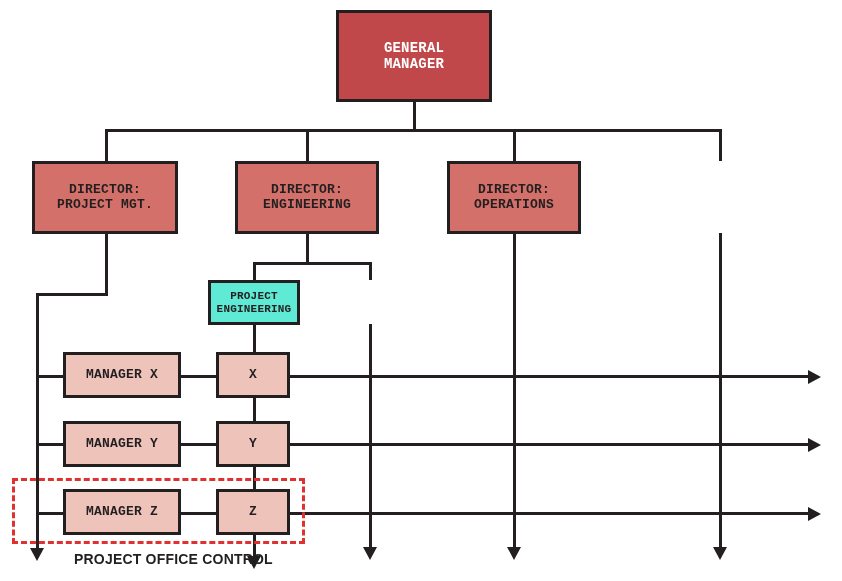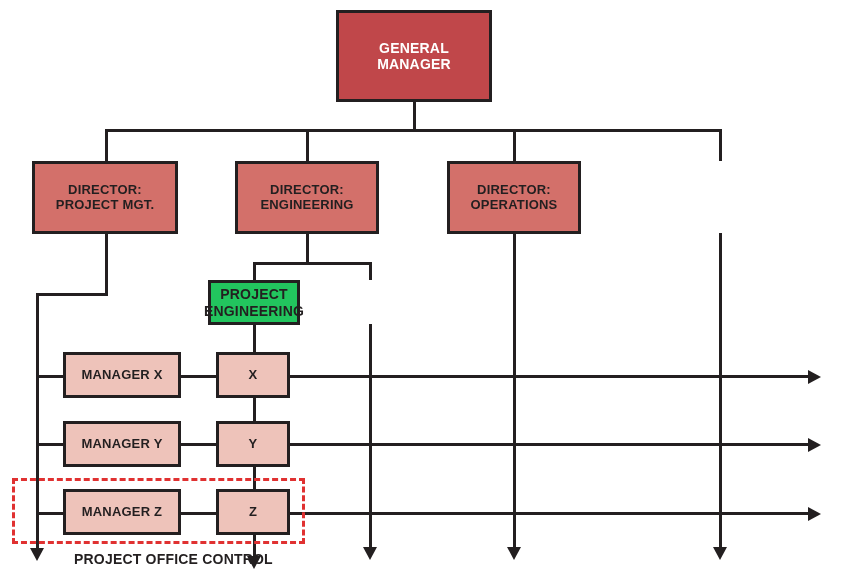--- a/index.html
+++ b/index.html
@@ -2,25 +2,25 @@
 <html><head>
 <meta charset="utf-8">
 <style>
   html,body{margin:0;padding:0;background:#ffffff;}
   body{font-family:"Liberation Sans",sans-serif;}
   #stage{position:relative;width:842px;height:581px;background:#ffffff;overflow:hidden;}
 
   .node{position:absolute;box-sizing:border-box;border:3px solid #231f20;
         display:flex;align-items:center;justify-content:center;text-align:center;
         font-weight:bold;line-height:1.15;letter-spacing:.2px;}
-  .node span{display:block;white-space:pre-line;}
+  .node span{display:block;white-space:pre-line;font-family:Liberation Mono, monospace;}
 
   .lvl-gm{background:#c0474a;color:#ffffff;font-size:14px;}
   .lvl-dir{background:#d3706a;color:#231f20;font-size:13px;}
-  .lvl-unit{background:#22c55e;color:#231f20;font-size:14px;}
+  .lvl-unit{background:#5eead4;color:#231f20;font-size:11px;}
   .lvl-mgr{background:#eec3ba;color:#231f20;font-size:13px;}
 
   .ln{position:absolute;background:#231f20;}
   .lnh{height:3px;}
   .lnv{width:3px;}
 
   .arrow-r{position:absolute;width:0;height:0;border-top:7px solid transparent;
            border-bottom:7px solid transparent;border-left:13px solid #231f20;}
   .arrow-d{position:absolute;width:0;height:0;border-left:7px solid transparent;
            border-right:7px solid transparent;border-top:13px solid #231f20;}

